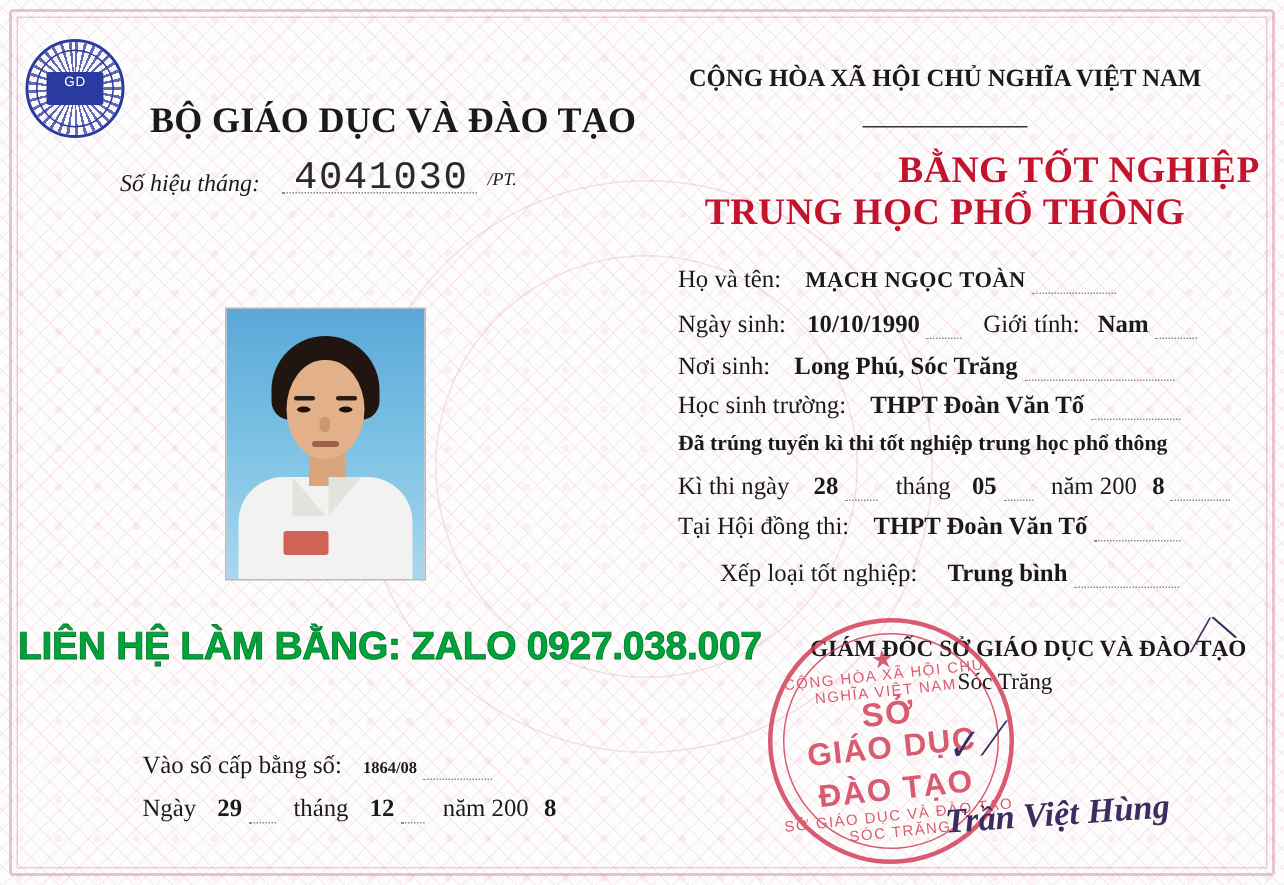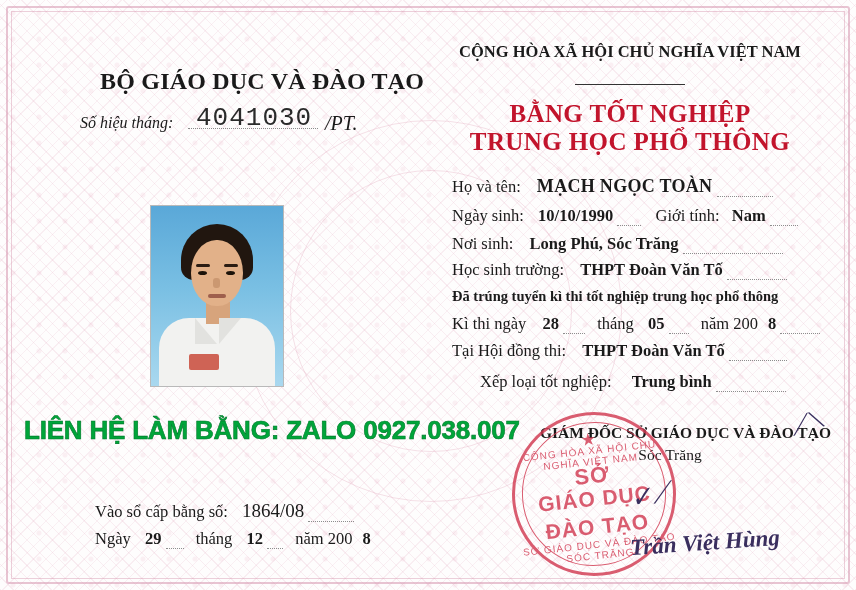--- a/index.html
+++ b/index.html
@@ -122,21 +122,21 @@
     left: 188px;
     top: 128px;
     width: 130px;
     border-bottom: 1px dotted #8a8a8a;
   }
   #soheu-suffix {
     position: absolute;
     left: 325px;
     top: 112px;
     font-style: italic;
-    font-size: 20px;
+    font-size: 12px;
   }
 
   
   #nation {
     position: absolute;
     left: 420px;
     top: 42px;
     width: 420px;
     text-align: center;
     font-weight: bold;
@@ -160,21 +160,21 @@
   #dip-title1, #dip-title2 {
     position: absolute;
     left: 420px;
     width: 420px;
     text-align: center;
     color: #c2142c;
     font-weight: bold;
     font-size: 25px;
     letter-spacing: 0.4px;
   }
-  #dip-title1 { top: 100px; }
+  #dip-title1 { top: 100px; text-align: right; }
   #dip-title2 { top: 128px; }
 
   
   #photo {
     position: absolute;
     left: 150px;
     top: 205px;
     width: 132px;
     height: 180px;
     border: 1px solid #b9b9b9;
@@ -274,21 +274,21 @@
   .flabel { font-family: "Liberation Serif", serif; }
   .fvalue { font-weight: bold; }
   .dots {
     display: inline-block;
     border-bottom: 1px dotted #8d8d8d;
     vertical-align: bottom;
     height: 15px;
   }
 
   #name-row { left: 452px; top: 176px; }
-  #name-row .fvalue { font-size: 18px; letter-spacing: 0.3px; }
+  #name-row .fvalue { font-size: 15px; letter-spacing: 0.3px; }
   #dob-row { left: 452px; top: 206px; }
   #birth-row { left: 452px; top: 234px; }
   #school-row { left: 452px; top: 260px; }
   #passed-note { left: 452px; top: 288px; font-weight: bold; font-size: 14.5px; }
   #exam-row { left: 452px; top: 314px; }
   #council-row { left: 452px; top: 341px; }
   #rank-row { left: 480px; top: 372px; }
 
   #issue-row { left: 575px; top: 402px; font-size: 15px; }
   #director-line {
@@ -386,55 +386,62 @@
     transform: rotate(-12deg);
   }
 
   
   #book-row {
     position: absolute;
     left: 95px;
     top: 500px;
     font-size: 16.5px;
   }
-  #book-row .fvalue { font-weight: normal; font-size: 19px; }
+  #book-row .fvalue { font-weight: bold; font-size: 11px; }
   #bookdate-row {
     position: absolute;
     left: 95px;
     top: 529px;
     font-size: 16.5px;
   }
 
   
   #banner {
     position: absolute;
     left: 0;
     top: 415px;
     width: 520px;
     font-family: "Liberation Sans", sans-serif;
     font-weight: bold;
     font-size: 26px;
     color: #00a53a;
     -webkit-text-stroke: 0.6px #007a2b;
-    padding-left: 24px;
+    padding-left: 12px;
     box-sizing: border-box;
     letter-spacing: -0.2px;
   }
 </style>
 </head>
 <body>
 
 <div id="page">
 
   <div id="bg-pattern"></div>
   <div id="border-frame"></div>
   <div id="border-frame2"></div>
   <div class="wm-circle" style="left:240px;top:120px;width:380px;height:380px;"></div>
   <div class="wm-circle" style="left:290px;top:170px;width:280px;height:280px;"></div>
 
+  <div id="emblem">
+    <div class="rays"></div>
+    <div class="ring"></div>
+    <div class="ring2"></div>
+    <div class="center"></div>
+    <div class="center-text">GD</div>
+  </div>
 
   <div id="ministry">BỘ GIÁO DỤC VÀ ĐÀO TẠO</div>
 
   <div id="soheu-label">Số hiệu tháng:</div>
   <div id="soheu-value">4041030</div>
   <div id="soheu-dots"></div>
   <div id="soheu-suffix">/PT.</div>
 
   <div id="nation">CỘNG HÒA XÃ HỘI CHỦ NGHĨA VIỆT NAM</div>
   <div id="motto-underline"></div>

